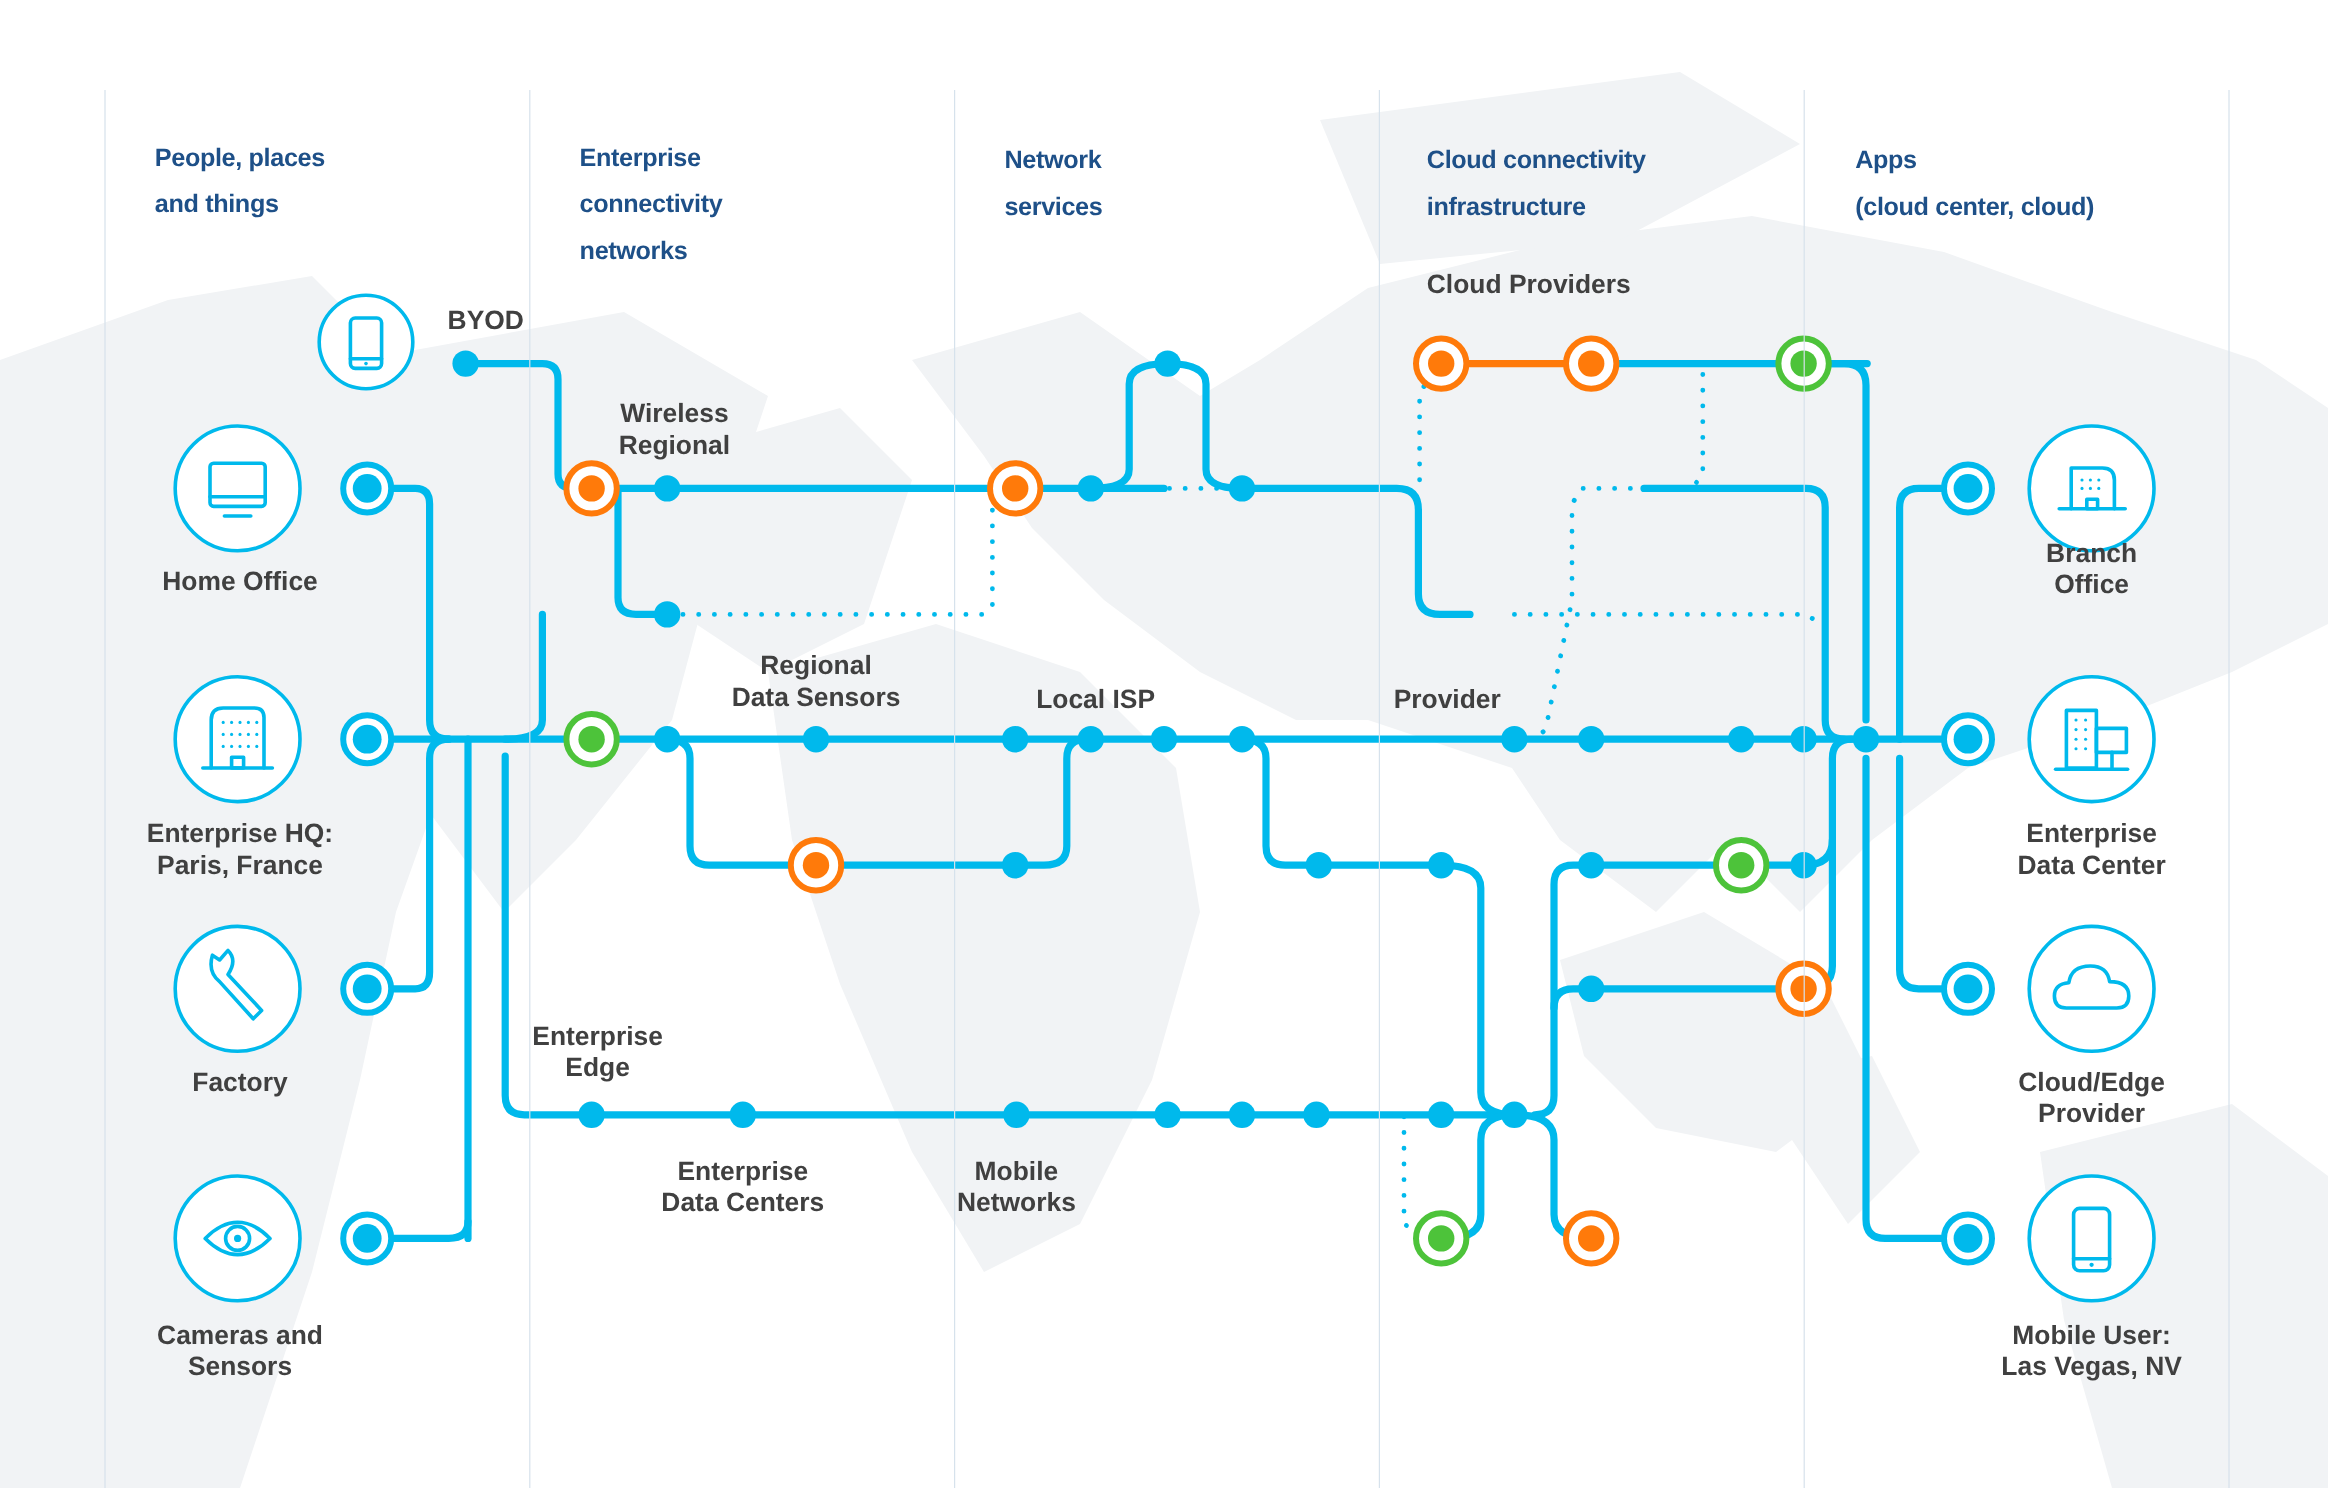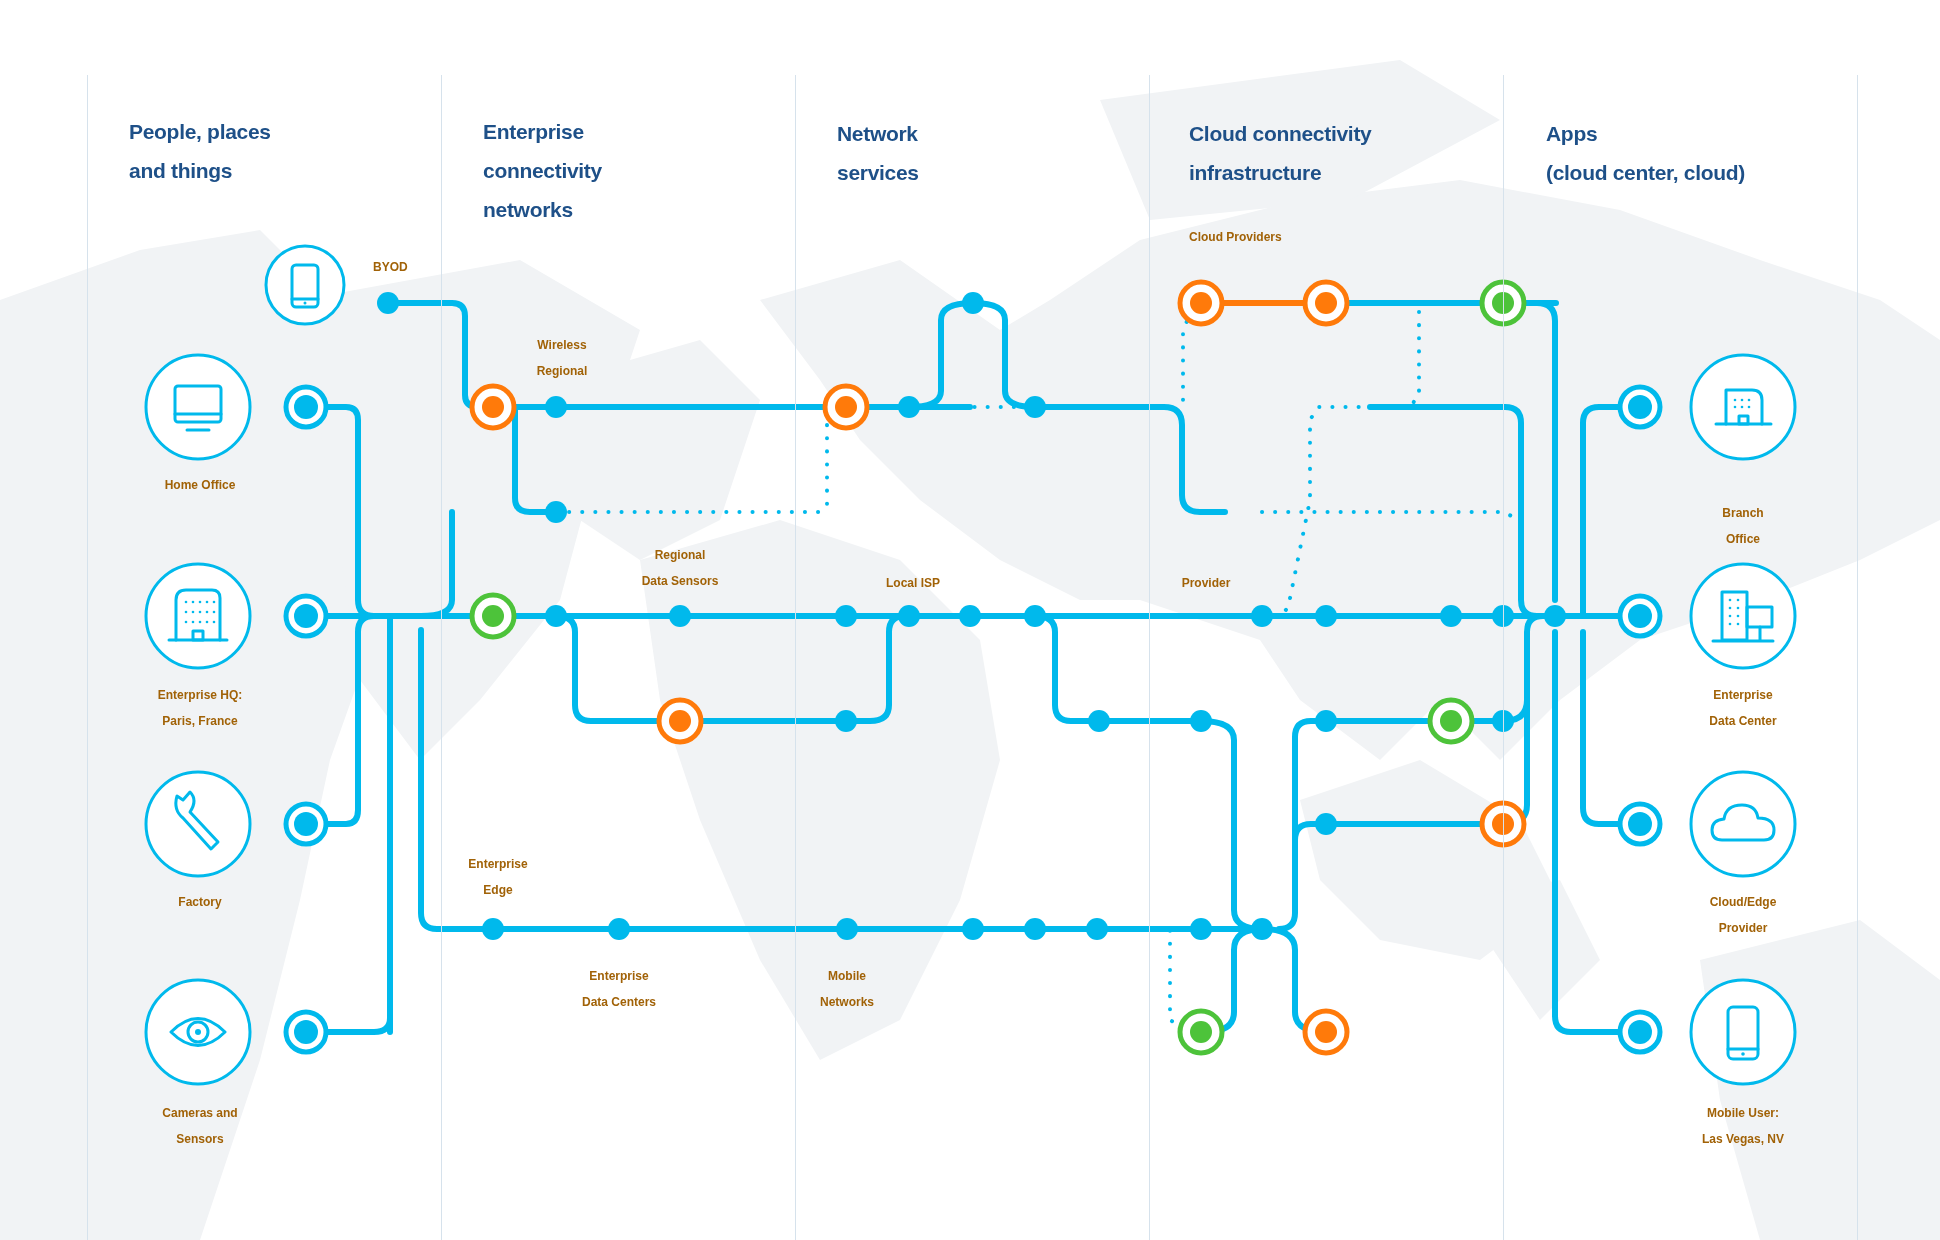--- a/index.html
+++ b/index.html
@@ -1,21 +1,21 @@
 <!DOCTYPE html>
 <html><head>
 <meta charset="utf-8">
 <style>
   html, body { margin: 0; padding: 0; background: #ffffff; }
   body { width: 1940px; height: 1240px; position: relative; overflow: hidden;
          font-family: "Liberation Sans", sans-serif; }
   #canvas { position: absolute; left: 0; top: 0; }
   .col-title { position: absolute; top: 72px; font-size: 21px; font-weight: bold;
                color: #1e5088; line-height: 39px; letter-spacing: -0.3px; white-space: pre-line; margin-top: 40px; }
-  .lbl { position: absolute; font-size: 12px; font-weight: bold; color: #a16207;
+  .lbl { position: absolute; font-size: 22px; font-weight: bold; color: #404040;
          line-height: 26px; text-align: center; white-space: pre-line; transform: translateX(-50%); }
   .lbl.left { transform: none; text-align: left; }
   .divider { position: absolute; top: 75px; width: 1px; height: 1165px; background: #d6e2ec; }
 </style>
 </head>
 <body>
 
 <svg id="canvas" width="1940" height="1240" viewBox="0 0 1940 1240">
   <g id="map">
       <path d="M0,300 L140,250 L260,230 L330,300 L420,380 L440,520 L380,620 L330,760 L300,900 L260,1060 L200,1240 L0,1240 Z" fill="#f1f3f5"></path>
@@ -245,21 +245,21 @@
 (cloud center, cloud)</div>
 
 <div class="lbl" style="left:200px; top:472px">Home Office</div>
 <div class="lbl" style="left:200px; top:682px">Enterprise HQ:
 Paris, France</div>
 <div class="lbl" style="left:200px; top:889px">Factory</div>
 <div class="lbl" style="left:200px; top:1100px">Cameras and
 Sensors</div>
 <div class="lbl left" style="left:373px; top:254px">BYOD</div>
 
-<div class="lbl" style="left:1743px; top:500px">Branch
+<div class="lbl" style="left:1743px; top:448px">Branch
 Office</div>
 <div class="lbl" style="left:1743px; top:682px">Enterprise
 Data Center</div>
 <div class="lbl" style="left:1743px; top:889px">Cloud/Edge
 Provider</div>
 <div class="lbl" style="left:1743px; top:1100px">Mobile User:
 Las Vegas, NV</div>
 
 <div class="lbl" style="left:562px; top:332px">Wireless
 Regional</div>

